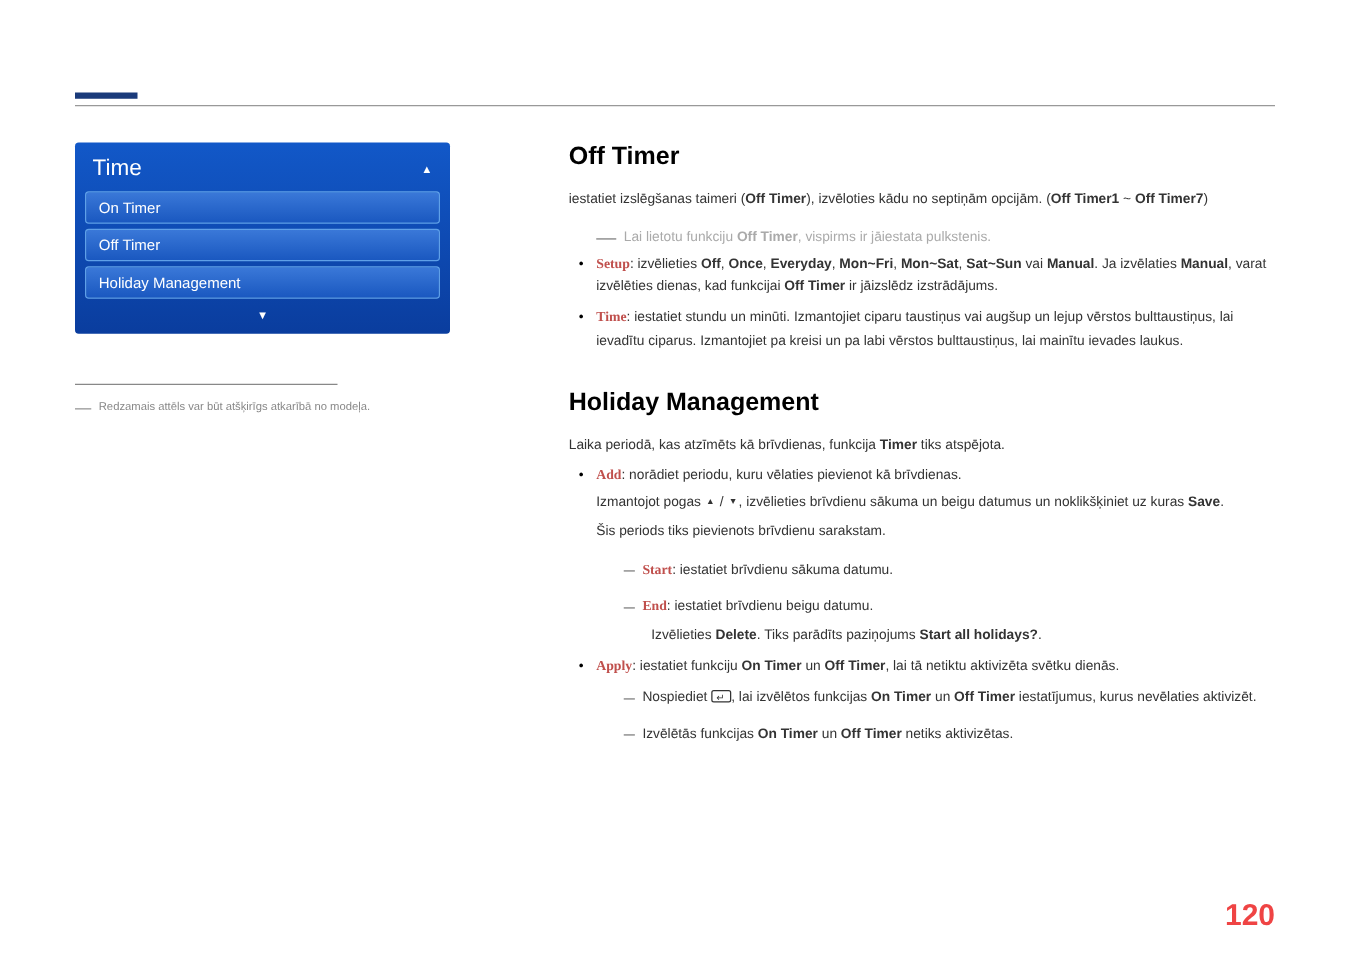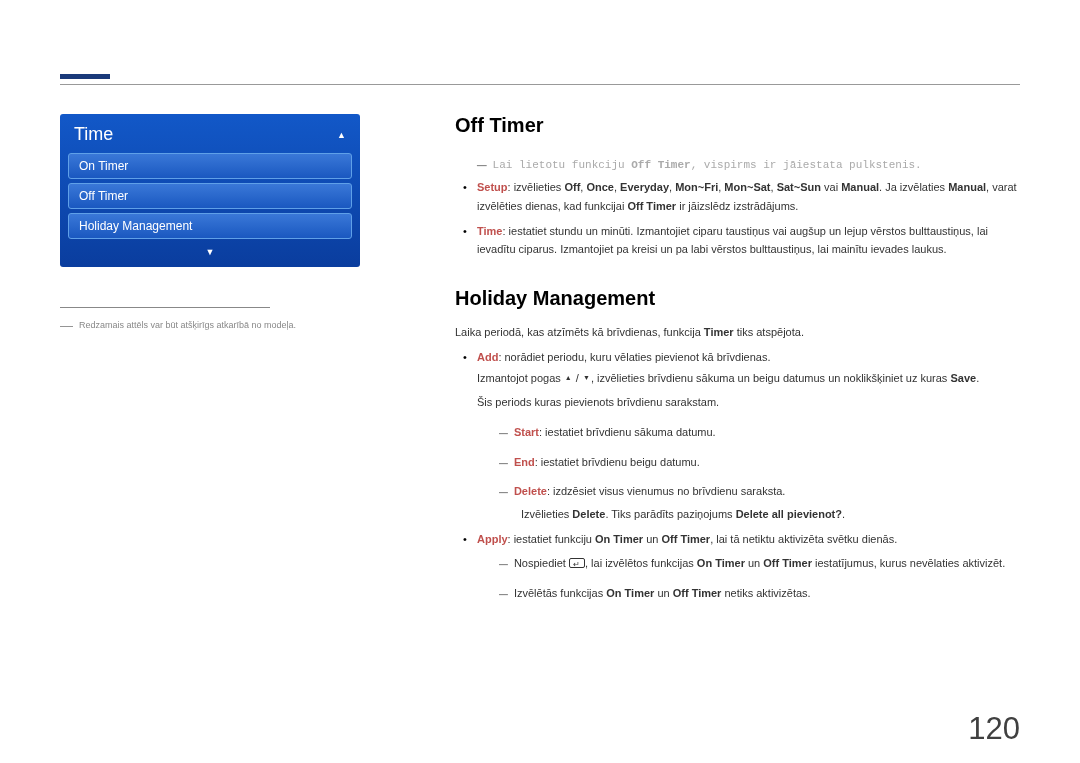--- a/index.html
+++ b/index.html
@@ -15,33 +15,33 @@
 .chev { color:#fff; font-size:9px; }
 .menu-chev-bot { text-align:center; color:#fff; font-size:9px; padding-top:4px; }
 .menu-item { background: linear-gradient(#3a78d8, #1a58c0); border: 1px solid #5fa0e8; border-radius: 3px; padding: 5px 10px; margin-bottom: 4px; color:#fff; font-size:12px; cursor:pointer; }
 .left-rule { height:1px; background:#888; margin-top: 40px; margin-bottom:8px; width:210px; }
 .note-left { font-size: 9px; color:#888; }
 .note-left .dash { color:#888; margin-right:6px; font-size:13px; position:relative; top:2px; }
 h2 { font-size: 20px; font-weight: 700; color:#000; margin-bottom: 14px; }
 .body-text { font-size: 11px; color:#333; line-height:1.6; margin-bottom:6px; }
 .gray { color:#aaa; }
 .bold { font-weight:700; }
-.red { color:#c0504d; font-weight:700; }
+.red { color:#c0504d; font-weight:700;font-family:Liberation Serif, serif; }
 ul.bullets { list-style: none; padding-left: 22px; }
 ul.bullets > li { position: relative; font-size: 11px; color:#333; line-height: 1.7; margin-bottom: 6px; }
 ul.bullets > li::before { content:"•"; position:absolute; left:-14px; color:#000; }
 .sub { padding-left: 22px; font-size: 11px; color:#333; line-height:1.7; margin-bottom:2px; }
 .sub .em-dash{ color:#888; font-size:16px; position:relative; top:2px; margin-right:6px;}
-.sub-gray { color:#aaa; font-size: 11px; line-height:1.7; padding-left:22px;font-family:Liberation Mono, monospace; }
+.sub-gray { color:#aaa; font-size: 11px; line-height:1.7; padding-left:22px; }
 .sub-gray .em-dash{ color:#888; font-size:16px; position:relative; top:2px; margin-right:6px;}
 .tri-up::before{content:"▲"; font-size:7px; position:relative; top:-2px; margin:0 1px;}
 .tri-down::before{content:"▼"; font-size:7px; position:relative; top:-2px; margin:0 1px;}
 .enter-icon { display:inline-block; width:16px; height:10px; border:1px solid #333; border-radius:2px; position:relative; top:1px; }
 .enter-icon::after { content:"↵"; font-size:8px; position:absolute; left:3px; top:-1px; }
-.page-num { position:absolute; bottom:30px; right:60px; font-size:31px; color:#404040; font-weight:400; }
+.page-num { position:absolute; bottom:30px; right:60px; font-size:24px; color:#ef4444; font-weight:700; }
 .section-gap { margin-top: 28px; }
 </style>
 </head>
 <body>
 
 <div class="page">
   <div class="accent-bar"></div>
   <div class="top-rule"></div>
 
   <div class="col-left">
@@ -56,45 +56,47 @@
       <div class="menu-chev-bot">▼</div>
     </div>
     <div class="left-rule"></div>
     <div class="note-left">
       <span class="dash">―</span><span>Redzamais attēls var būt atšķirīgs atkarībā no modeļa.</span>
     </div>
   </div>
 
   <div class="col-right">
     <h2>Off Timer</h2>
+    <p class="body-text">
+      <span>iestatiet izslēgšanas taimeri (</span><span class="bold">Off Timer</span><span>), izvēloties kādu no septiņām opcijām. (</span><span class="bold">Off Timer1</span><span> ~ </span><span class="bold">Off Timer7</span><span>)</span>
+    </p>
     <p class="sub-gray"><span class="em-dash">―</span><span class="gray">Lai lietotu funkciju </span><span class="gray bold">Off Timer</span><span class="gray">, vispirms ir jāiestata pulkstenis.</span></p>
     <ul class="bullets">
       <li>
         <span class="red">Setup</span><span>: izvēlieties </span><span class="bold">Off</span><span>, </span><span class="bold">Once</span><span>, </span><span class="bold">Everyday</span><span>, </span><span class="bold">Mon~Fri</span><span>, </span><span class="bold">Mon~Sat</span><span>, </span><span class="bold">Sat~Sun</span><span> vai </span><span class="bold">Manual</span><span>. Ja izvēlaties </span><span class="bold">Manual</span><span>, varat izvēlēties dienas, kad funkcijai </span><span class="bold">Off Timer</span><span> ir jāizslēdz izstrādājums.</span>
       </li>
       <li>
         <span class="red">Time</span><span>: iestatiet stundu un minūti. Izmantojiet ciparu taustiņus vai augšup un lejup vērstos bulttaustiņus, lai ievadītu ciparus. Izmantojiet pa kreisi un pa labi vērstos bulttaustiņus, lai mainītu ievades laukus.</span>
       </li>
     </ul>
 
     <h2 class="section-gap">Holiday Management</h2>
     <p class="body-text">
       <span>Laika periodā, kas atzīmēts kā brīvdienas, funkcija </span><span class="bold">Timer</span><span> tiks atspējota.</span>
     </p>
     <ul class="bullets">
       <li>
         <span class="red">Add</span><span>: norādiet periodu, kuru vēlaties pievienot kā brīvdienas.</span>
         <div class="body-text" style="padding-left:0; margin-top:4px;">
           <span>Izmantojot pogas </span><span class="tri-up"></span><span> / </span><span class="tri-down"></span><span>, izvēlieties brīvdienu sākuma un beigu datumus un noklikšķiniet uz kuras </span><span class="bold">Save</span><span>.</span>
         </div>
-        <div class="body-text" style="padding-left:0;">Šis periods kuras pievienots brīvdienu sarakstam.</div>
+        <div class="body-text" style="padding-left:0;">Šis periods tiks pievienots brīvdienu sarakstam.</div>
         <div class="sub"><span class="em-dash">–</span><span class="red">Start</span><span>: iestatiet brīvdienu sākuma datumu.</span></div>
         <div class="sub"><span class="em-dash">–</span><span class="red">End</span><span>: iestatiet brīvdienu beigu datumu.</span></div>
-        <div class="sub"><span class="em-dash">–</span><span class="red">Delete</span><span>: izdzēsiet visus vienumus no brīvdienu saraksta.</span></div>
-        <div class="sub" style="padding-left:44px"><span>Izvēlieties </span><span class="bold">Delete</span><span>. Tiks parādīts paziņojums </span><span class="bold">Delete all pievienot?</span><span>.</span></div>
+        <div class="sub" style="padding-left:44px"><span>Izvēlieties </span><span class="bold">Delete</span><span>. Tiks parādīts paziņojums </span><span class="bold">Start all holidays?</span><span>.</span></div>
       </li>
       <li>
         <span class="red">Apply</span><span>: iestatiet funkciju </span><span class="bold">On Timer</span><span> un </span><span class="bold">Off Timer</span><span>, lai tā netiktu aktivizēta svētku dienās.</span>
         <div class="sub"><span class="em-dash">–</span><span>Nospiediet </span><span class="enter-icon"></span><span>, lai izvēlētos funkcijas </span><span class="bold">On Timer</span><span> un </span><span class="bold">Off Timer</span><span> iestatījumus, kurus nevēlaties aktivizēt.</span></div>
         <div class="sub"><span class="em-dash">–</span><span>Izvēlētās funkcijas </span><span class="bold">On Timer</span><span> un </span><span class="bold">Off Timer</span><span> netiks aktivizētas.</span></div>
       </li>
     </ul>
   </div>
 
   <div class="page-num">120</div>

